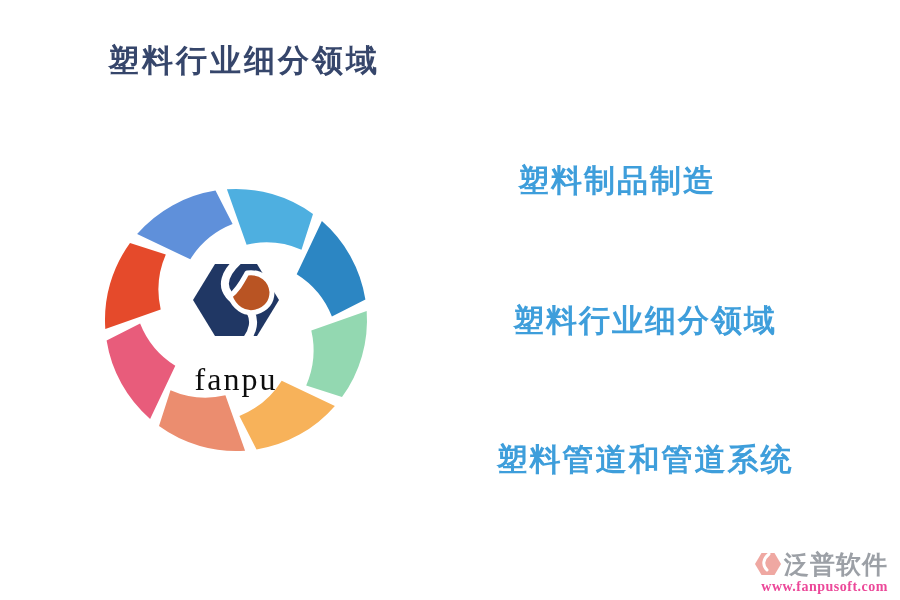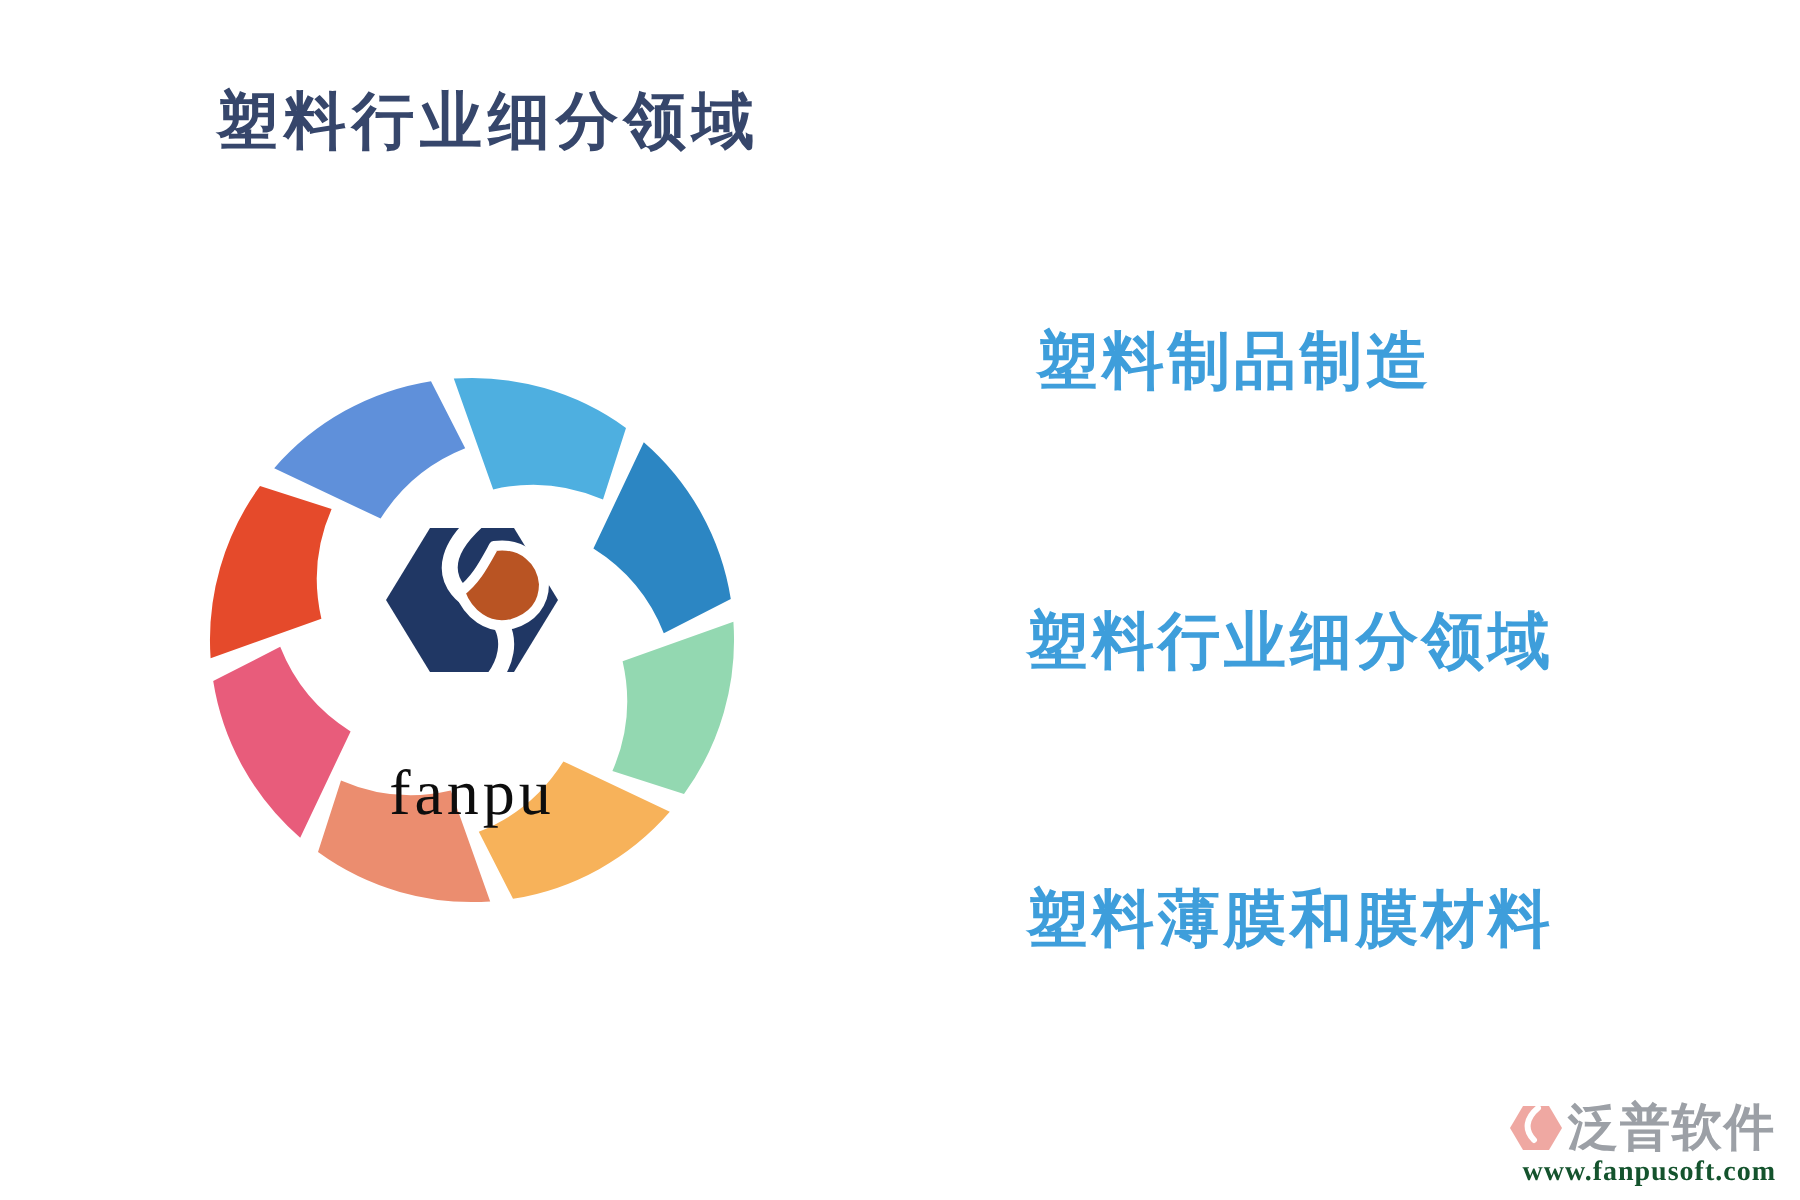--- a/index.html
+++ b/index.html
@@ -11,21 +11,21 @@
   .page-title{
     position:absolute;left:64px;top:40px;
     font-size:31px;font-weight:bold;letter-spacing:3px;
     color:#36466B;white-space:nowrap;
   }
   .wheel-wrap{
     position:absolute;left:101px;top:185px;width:270px;height:270px;
   }
   .wheel-wrap svg{position:absolute;left:0;top:0;}
   .brand-text{
-    position:absolute;left:0;top:193px;width:270px;
+    position:absolute;left:0;top:176px;width:270px;
     text-align:center;font-size:32px;letter-spacing:2px;
     color:#0d0d0d;
     font-family:Liberation Serif, serif;
   }
   .item-label{
     position:absolute;transform:translate(-50%,-50%);
     font-size:31px;font-weight:bold;letter-spacing:2px;
     color:#3E9EDB;white-space:nowrap;
   }
   .item-1{left:617px;top:181px;}
@@ -68,24 +68,24 @@
       <polygon id="logo-hex" points="92,115 114,79 156,79 178,115 156,151 114,151" fill="#203764"></polygon>
       <path d="M 137,76 C 124,88 120,100 128,110 C 134,118 146,120 150,128 C 154,136 152,146 146,154" fill="none" stroke="#ffffff" stroke-width="8" stroke-linecap="round"></path>
       <path id="logo-leaf" d="M 146,88 C 160,86 170,95 171,107 C 171,117 165,124 155,127 C 143,130 133,122 129,111 C 137,105 141,97 146,88 Z" stroke="#ffffff" stroke-width="5" stroke-linejoin="round" fill="#B95423"></path>
     </g>
   </svg>
   <div class="brand-text">fanpu</div>
 </div>
 
 <div class="item-label item-1" style="color: rgb(62, 158, 219);">塑料制品制造</div>
 <div class="item-label item-2" style="color: rgb(62, 158, 219);">塑料行业细分领域</div>
-<div class="item-label item-3" style="color: rgb(62, 158, 219);">塑料薄膜和膜材料</div>
+<div class="item-label item-3" style="color: rgb(62, 158, 219);">塑料管道和管道系统</div>
 
 <div class="watermark">
   <div class="wm-row">
     <svg width="28" height="26" viewBox="0 0 28 26">
       <polygon id="wm-hex" points="1,13 7.5,2 20.5,2 27,13 20.5,24 7.5,24" fill="#EFA8A2"></polygon>
       <path d="M 15,3 C 9,8 8,14 13,19" fill="none" stroke="#ffffff" stroke-width="3" stroke-linecap="round"></path>
     </svg>
     <span class="wm-brand" style="color: rgb(156, 160, 166);">泛普软件</span>
   </div>
-  <div class="wm-url" style="color: #14532d;">www.fanpusoft.com</div>
+  <div class="wm-url" style="color: #ec4899;">www.fanpusoft.com</div>
 </div>
 
 </body></html>

